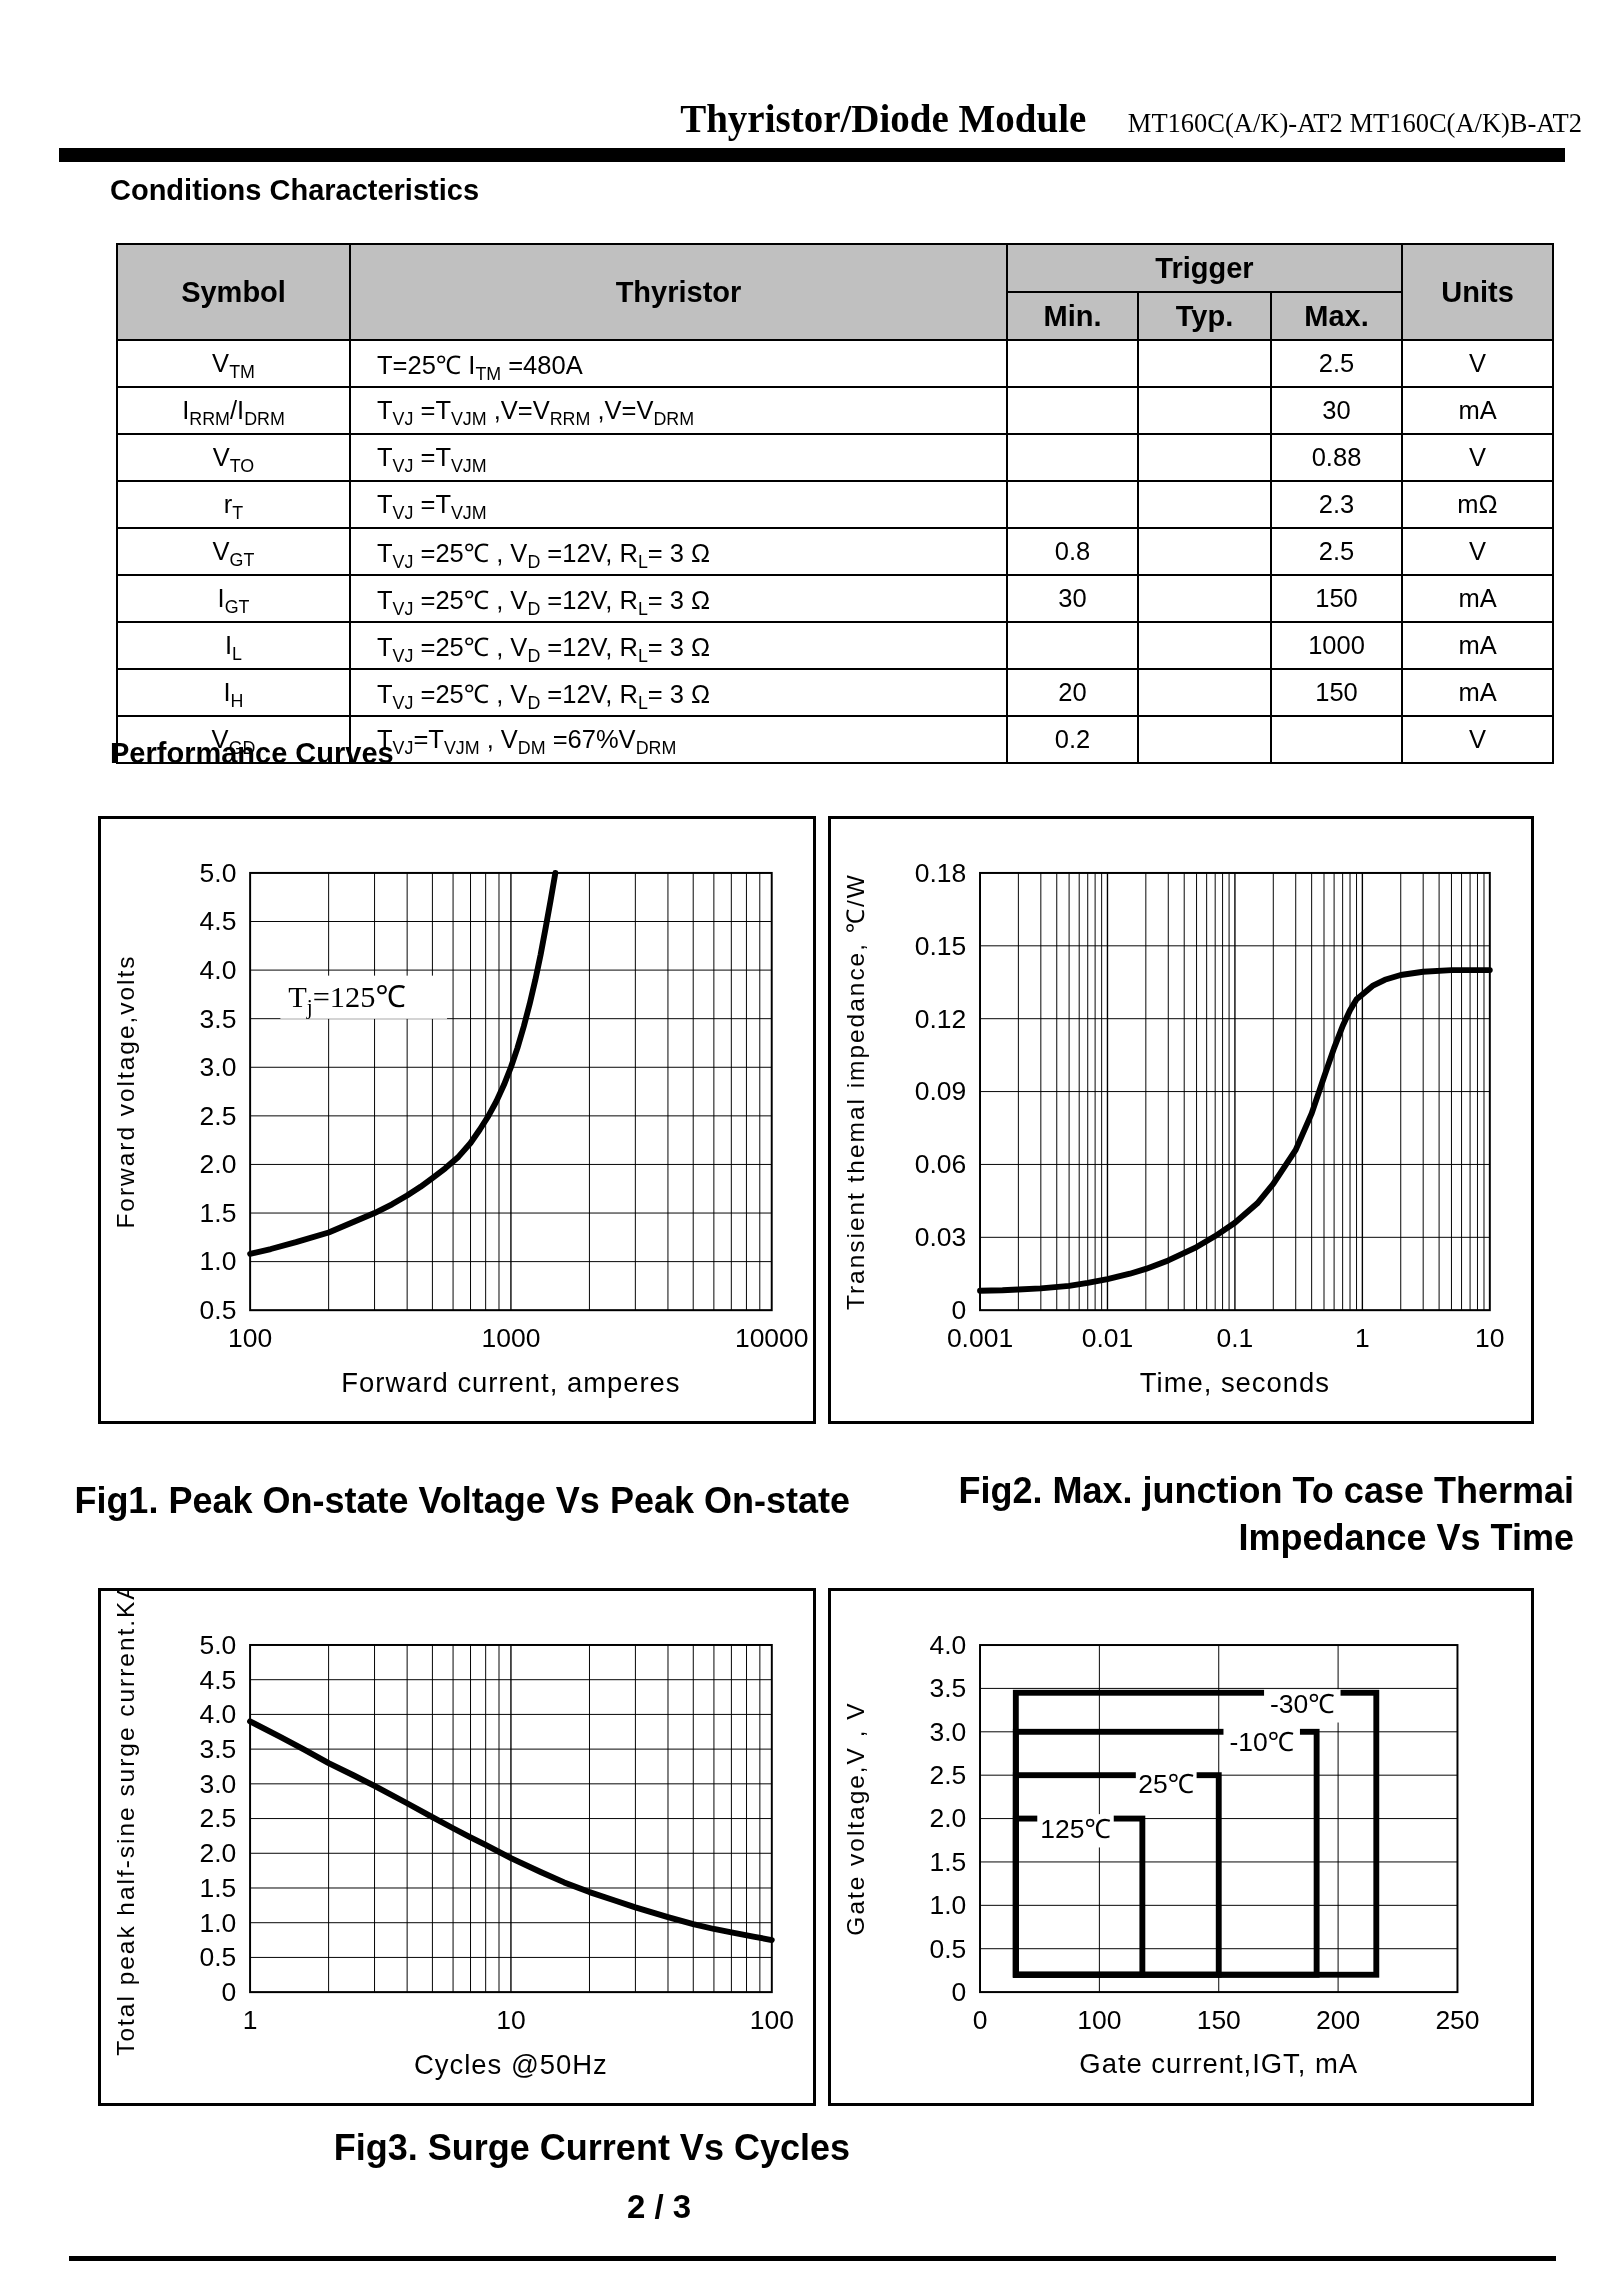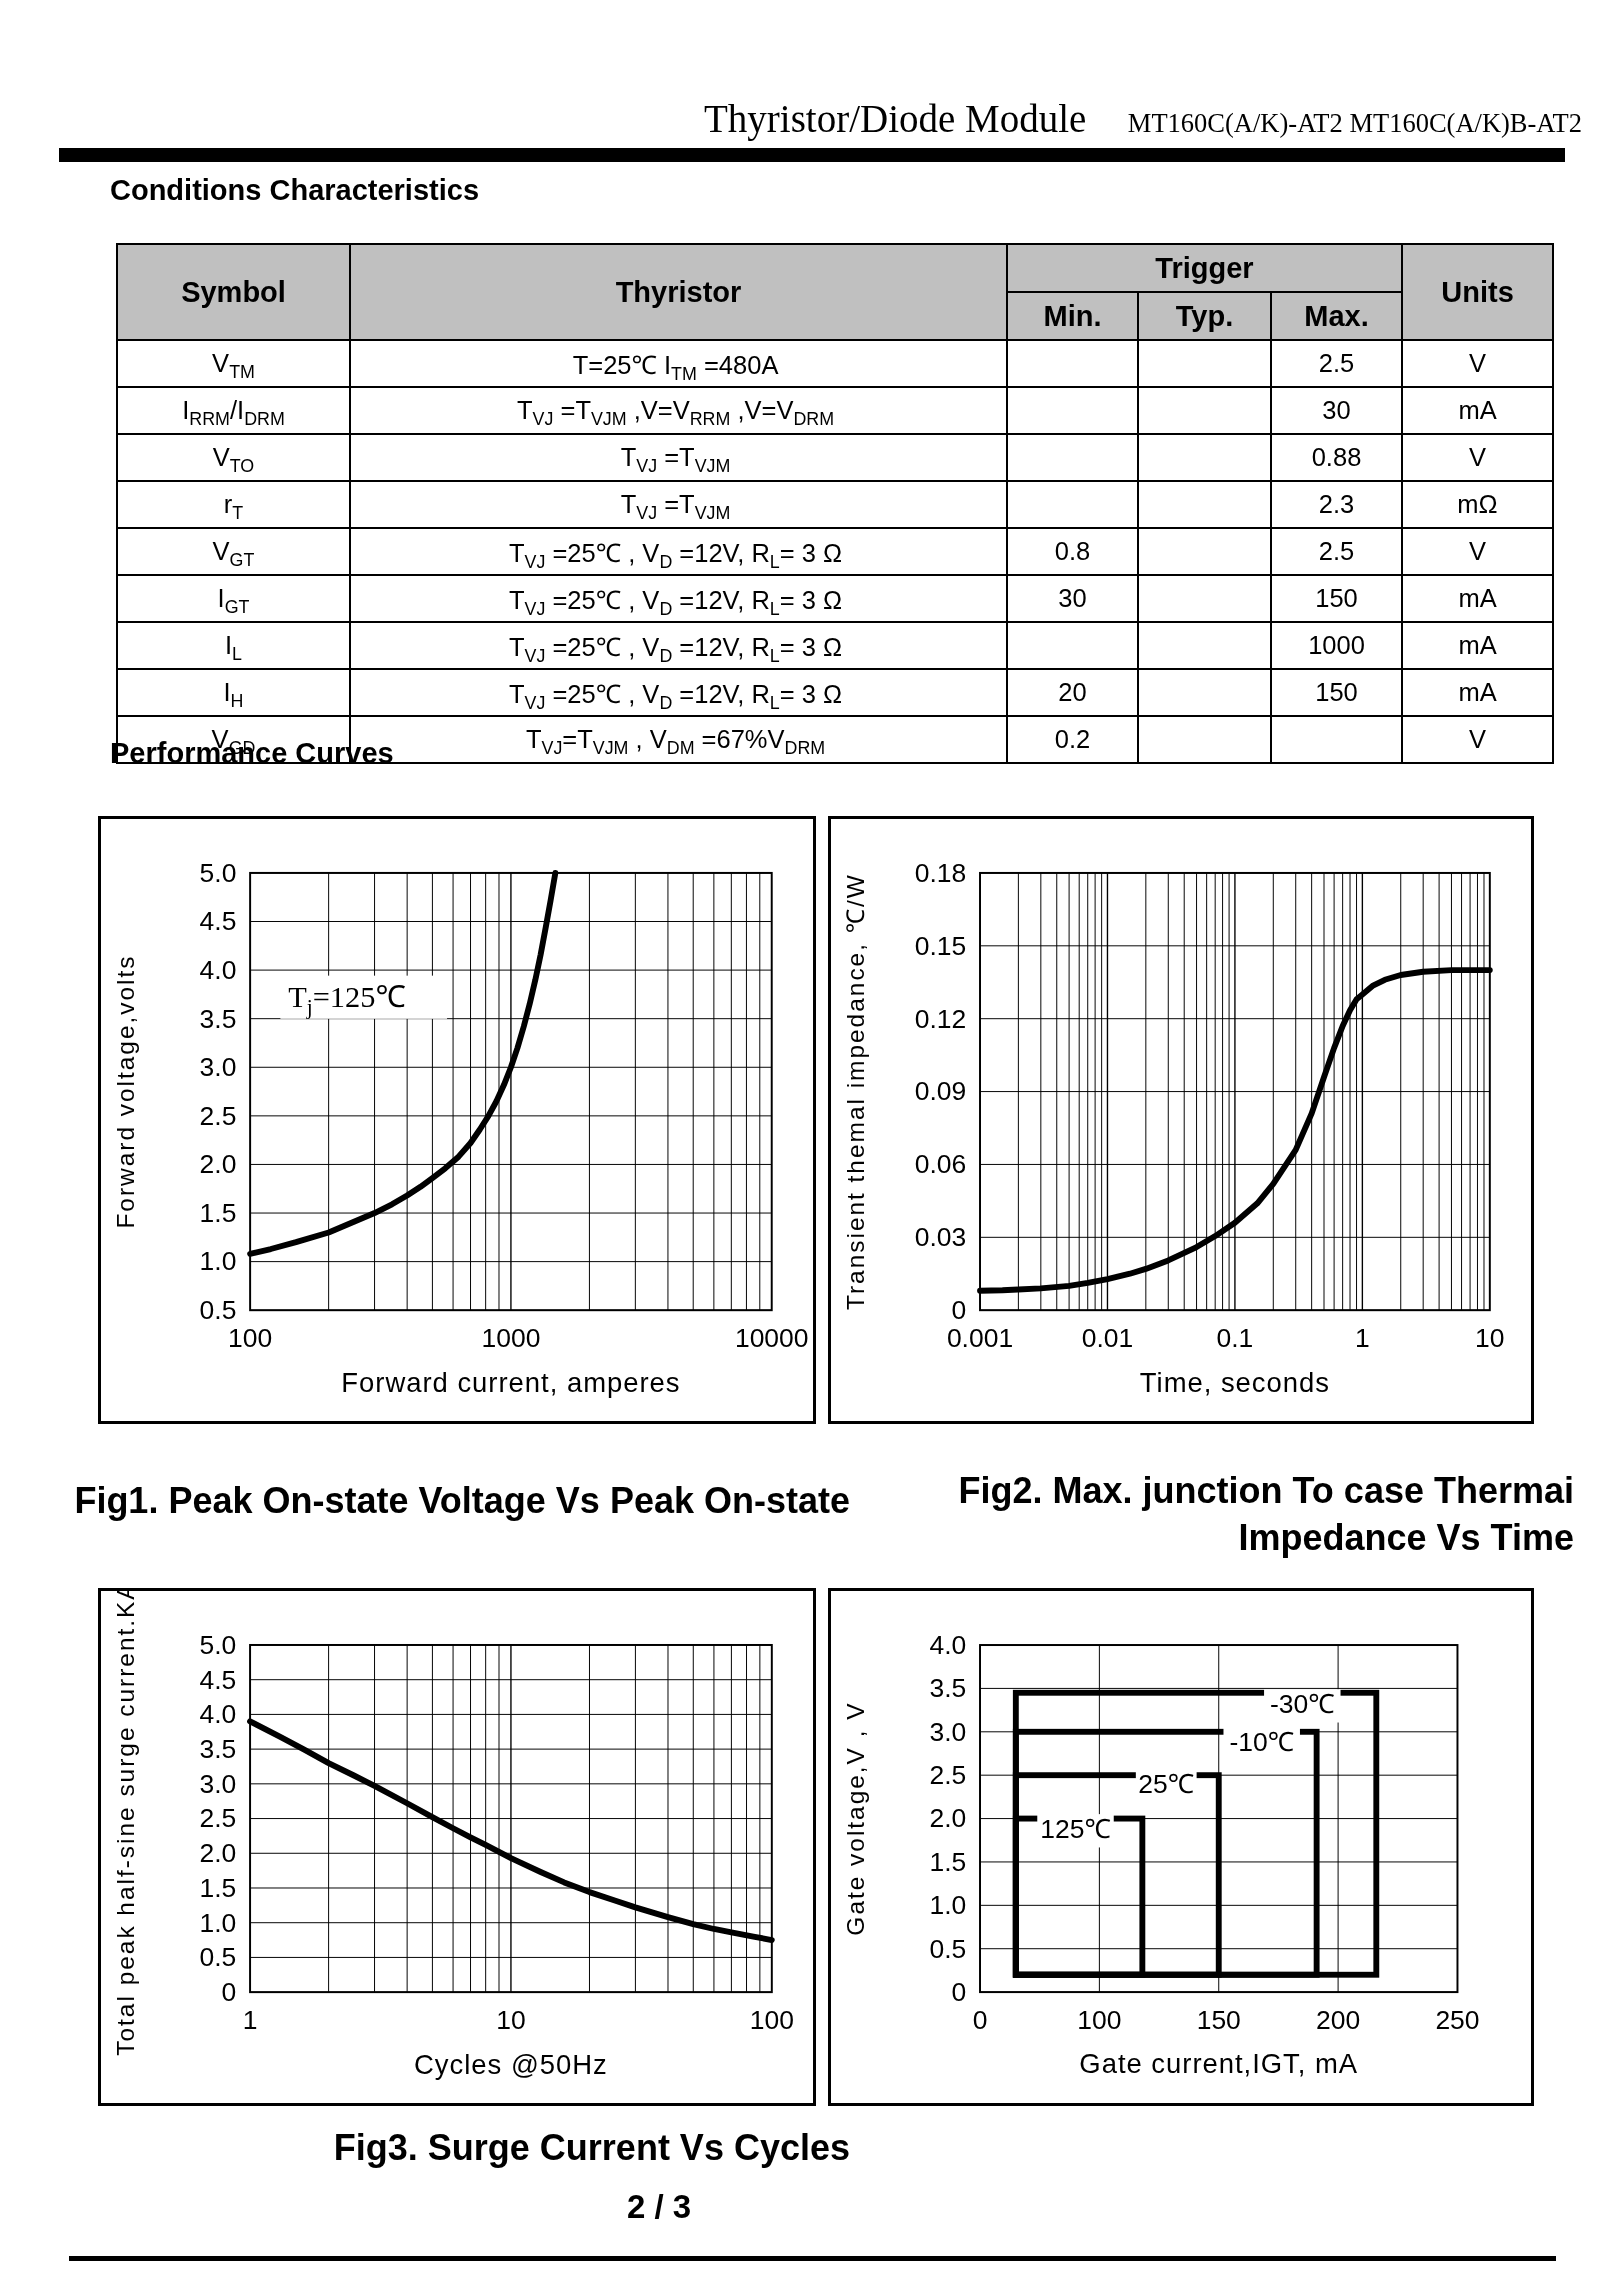--- a/index.html
+++ b/index.html
@@ -2,39 +2,39 @@
 <html><head>
 <meta charset="utf-8">
 <style>
   html,body{margin:0;padding:0;background:#888;}
   .page{
     position:relative;width:1621px;height:2293px;background:#ffffff;
     font-family:"Liberation Sans",sans-serif;color:#000;overflow:hidden;
   }
   
   .hdr{position:absolute;top:96px;left:0;width:1582px;text-align:right;white-space:nowrap;}
-  .doc-title{font-family:"Liberation Serif",serif;font-weight:normal;font-size:39px;letter-spacing:0px;}
+  .doc-title{font-family:"Liberation Serif",serif;font-weight:bold;font-size:39px;letter-spacing:0px;}
   .doc-parts{font-family:"Liberation Serif",serif;font-size:26.5px;margin-left:37px;}
   .rule-thick{position:absolute;left:59px;top:148px;width:1506px;height:13.7px;background:#000;}
   
   .sec-title{position:absolute;font-size:29px;font-weight:bold;}
   #sec-elec{left:110px;top:174px;}
   #sec-perf{left:110px;top:737px;}
   
   table.spec{
     position:absolute;left:116px;top:243px;width:1437px;
     border-collapse:collapse;table-layout:fixed;font-size:25.5px;
   }
   table.spec th,table.spec td{
     border:2px solid #000;padding:0 5.9px;height:45px;text-align:center;
     overflow:hidden;white-space:nowrap;
   }
   table.spec{border:2.9px solid #000;}
   table.spec thead th{background:#c0c0c0;font-size:29px;font-weight:bold;height:46px;}
-  table.spec td.cond{text-align:center;padding-left:0;margin-left:19px;}
+  table.spec td.cond{text-align:left;padding-left:26px;margin-left:19px;}
   sub{font-size:70%;line-height:0;}
   
   .figbox{position:absolute;border:3.9px solid #000;background:#fff;}
   #fig1-box{left:98px;top:816px;width:712px;height:602px;}
   #fig2-box{left:828px;top:816px;width:700px;height:602px;}
   #fig3-box{left:98px;top:1588px;width:712px;height:512px;}
   #fig4-box{left:828px;top:1588px;width:700px;height:512px;}
   .caption{
     position:absolute;font-size:36px;font-weight:bold;text-align:right;
     white-space:pre-line;line-height:1.3;

